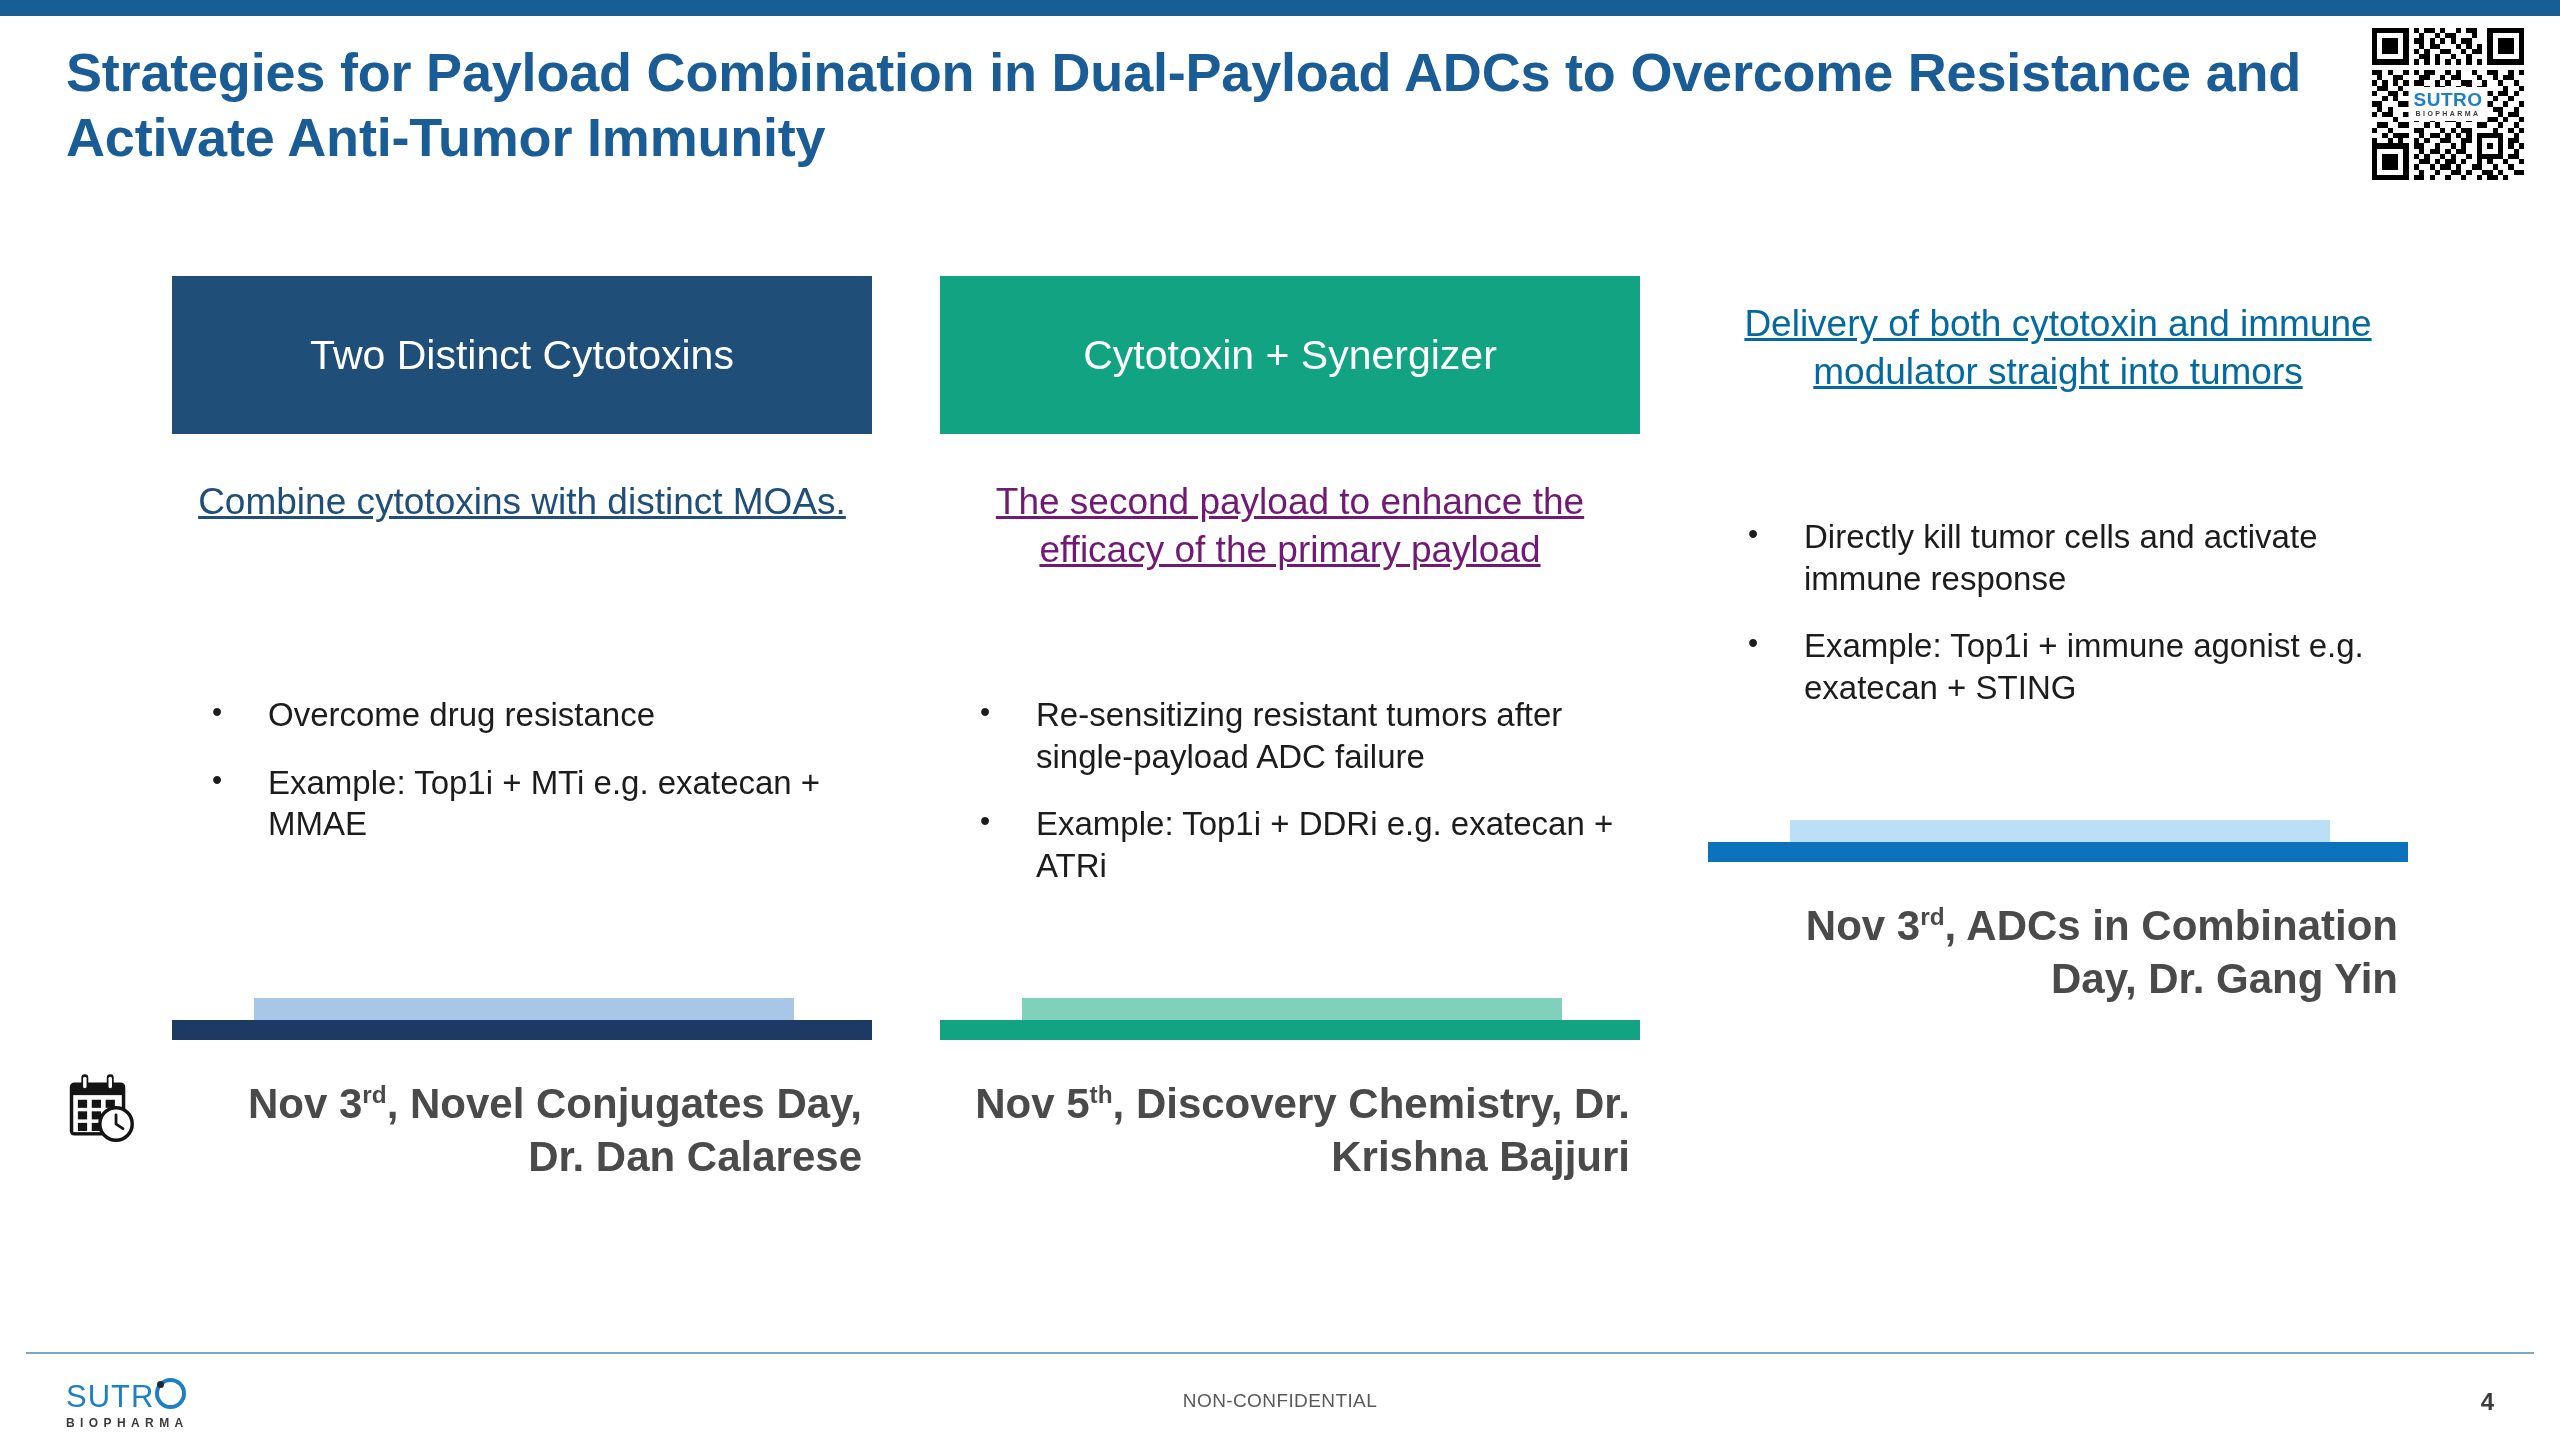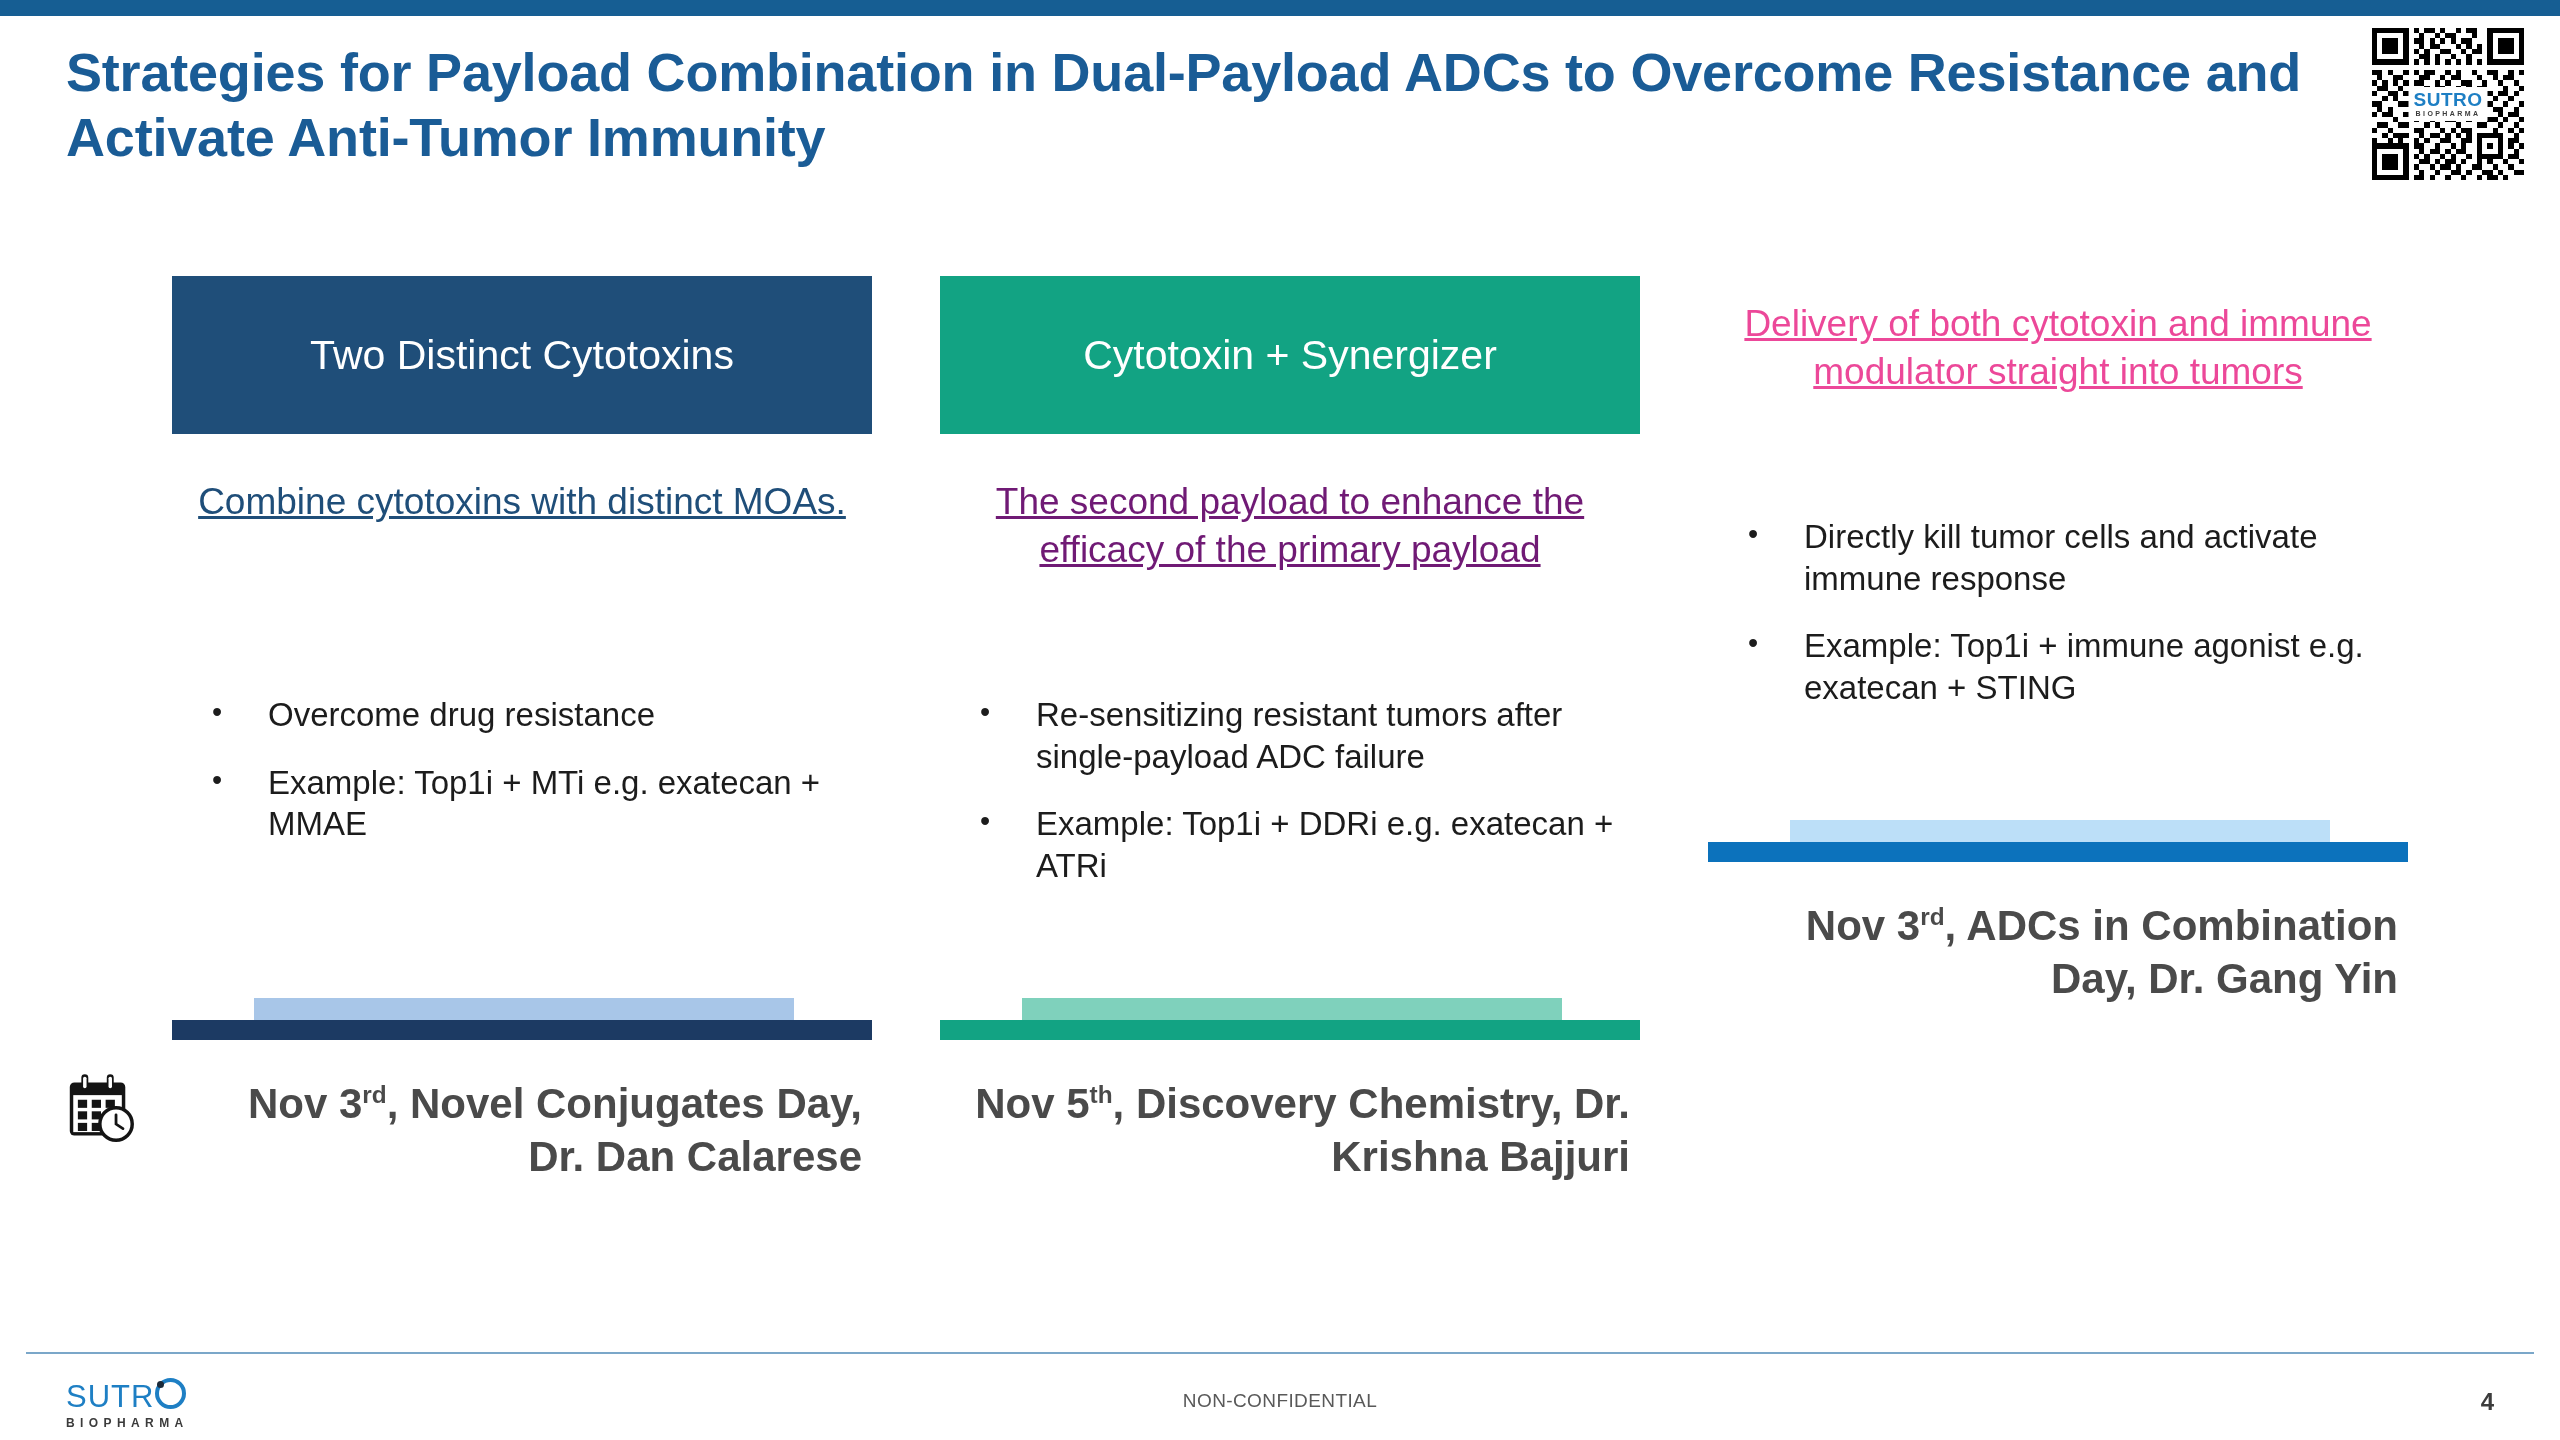--- a/index.html
+++ b/index.html
@@ -114,21 +114,21 @@
     text-align: center;
     font-size: 37px;
     line-height: 1.30;
     padding: 0 22px;
     box-sizing: border-box;
     min-height: 196px;
     text-decoration: underline;
   }
   .c1 .col-desc { color: #1F4E79; }
   .c2 .col-desc { color: #701a75; }
-  .c3 .col-desc { color: #ec4899; margin-top: 24px; }
+  .c3 .col-desc { color: #0369a1; margin-top: 24px; }
 
   
   .col-bullets {
     margin-top: 20px;
     padding-left: 40px;
     box-sizing: border-box;
     min-height: 300px;
   }
   .bullet {
     display: flex;

